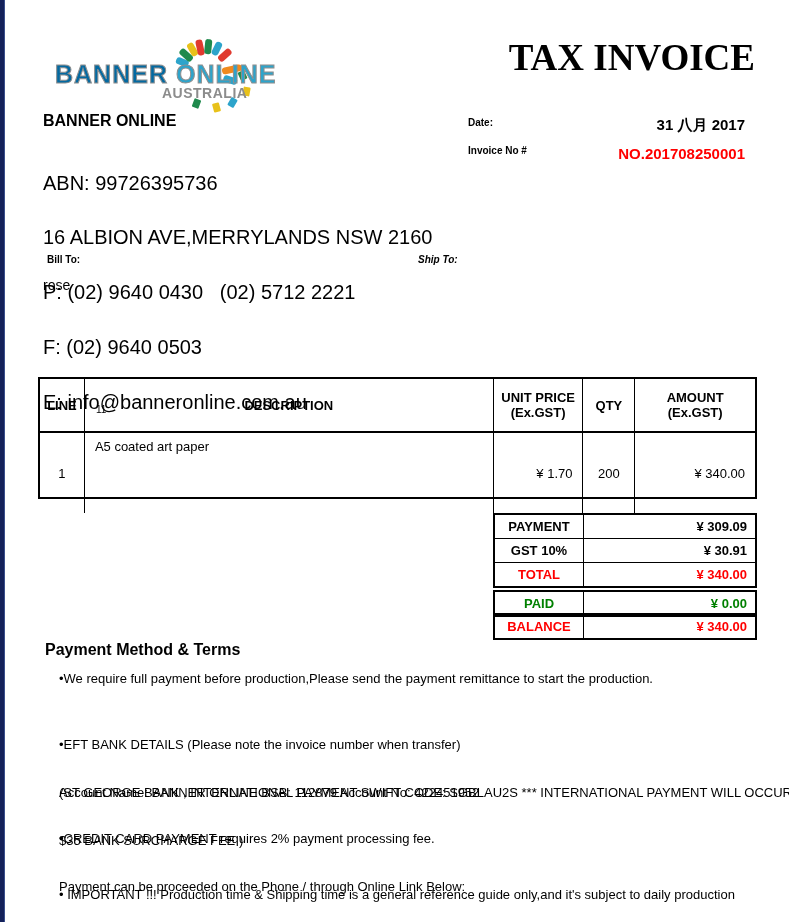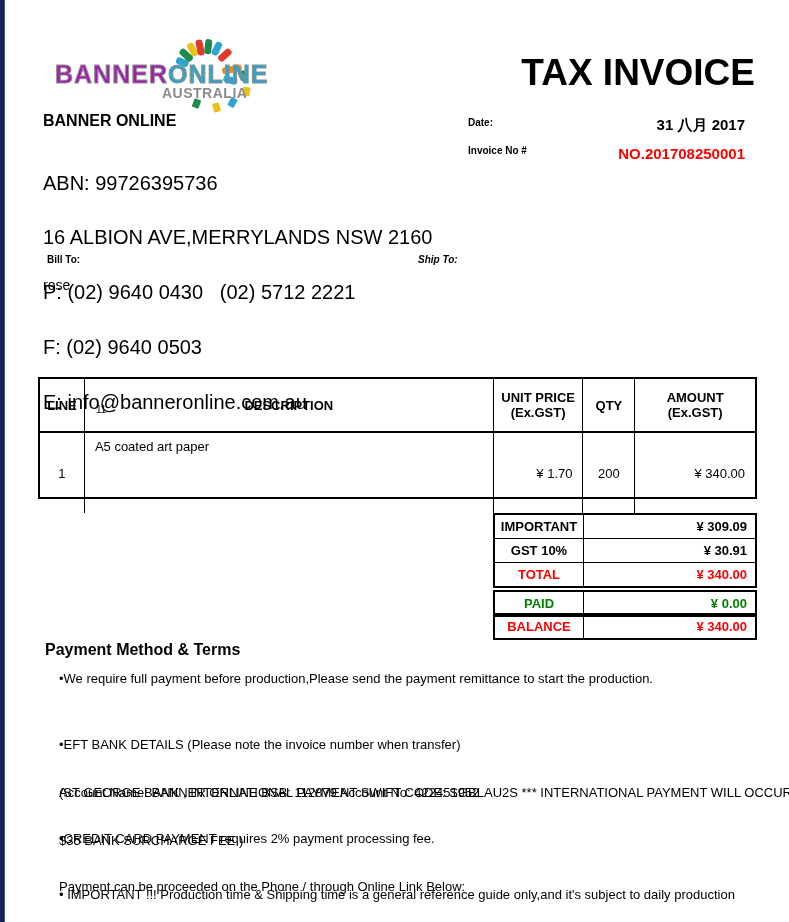--- a/index.html
+++ b/index.html
@@ -3,30 +3,30 @@
 <meta charset="utf-8">
 <style>
   html,body{margin:0;padding:0;}
   body{width:789px;height:922px;background:#ffffff;font-family:"Liberation Sans",sans-serif;color:#000;}
   .page{position:relative;width:789px;height:922px;overflow:hidden;background:#fff;}
   .edge-bar{position:absolute;left:0;top:0;width:4px;height:922px;background:#14215a;border-right:1px solid #3a4f8c;}
 
   
   .logo{position:absolute;left:50px;top:60px;width:230px;height:60px;}
   .logo-text{position:absolute;left:5px;top:0;font-size:25px;font-weight:bold;letter-spacing:1px;white-space:nowrap;-webkit-text-stroke:1px #8f8f8f;}
-  .lt-banner{color:#a21caf;}
+  .lt-banner{color:#0369a1;margin-right:8px;}
   .lt-online{color:#2da4cb;}
   .logo-sub{position:absolute;left:112px;top:25px;font-size:14px;font-weight:bold;letter-spacing:.5px;color:#8c8c8c;-webkit-text-stroke:0;}
   .sunburst{position:absolute;left:155px;top:13px;width:0;height:0;overflow:visible;z-index:0;}
   .ray{position:absolute;left:-3px;top:-8px;width:7px;border-radius:3px;transform-origin:50% 50%;}
   .confetti{position:absolute;width:7px;height:9px;border-radius:1px;}
   .logo-text,.logo-sub{z-index:1;}
 
   
-  .title{position:absolute;top:52px;right:34px;font-size:37px;font-weight:bold;white-space:nowrap;}
+  .title{position:absolute;top:36px;right:34px;font-size:37px;font-weight:bold;white-space:nowrap;font-family:Liberation Serif, serif;}
   .lbl{position:absolute;font-size:10px;font-weight:bold;white-space:nowrap;}
   .val{position:absolute;font-size:15px;font-weight:bold;white-space:nowrap;text-align:right;}
   .date-label{left:468px;top:117px;}
   .date-value{right:44px;top:116px;}
   .inv-label{left:468px;top:145px;}
   .inv-value{right:44px;top:145px;color:#ff0000;}
 
   
   .company-name{position:absolute;left:43px;top:112px;font-size:16px;font-weight:bold;}
   .company-lines{position:absolute;left:43px;top:137px;font-size:20px;line-height:18.3px;white-space:pre;}
@@ -142,21 +142,21 @@
       <div class="cell bordered c-line">1</div>
       <div class="cell bordered c-desc">A5 coated art paper</div>
       <div class="cell bordered c-unit">¥ 1.70</div>
       <div class="cell bordered c-qty">200</div>
       <div class="cell c-amt">¥ 340.00</div>
     </div>
   </div>
 
   <div class="tbox box-sub">
     <div class="trow">
-      <div class="t-label">IMPORTANT</div>
+      <div class="t-label">PAYMENT</div>
       <div class="t-value">¥ 309.09</div>
     </div>
     <div class="trow">
       <div class="t-label">GST 10%</div>
       <div class="t-value">¥ 30.91</div>
     </div>
     <div class="trow c-red">
       <div class="t-label">TOTAL</div>
       <div class="t-value">¥ 340.00</div>
     </div>

